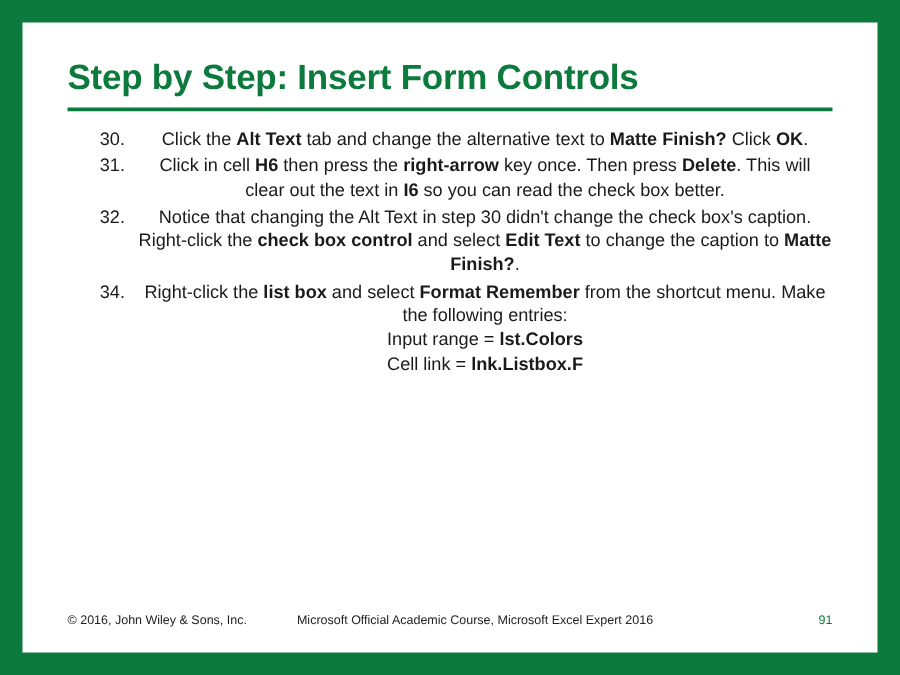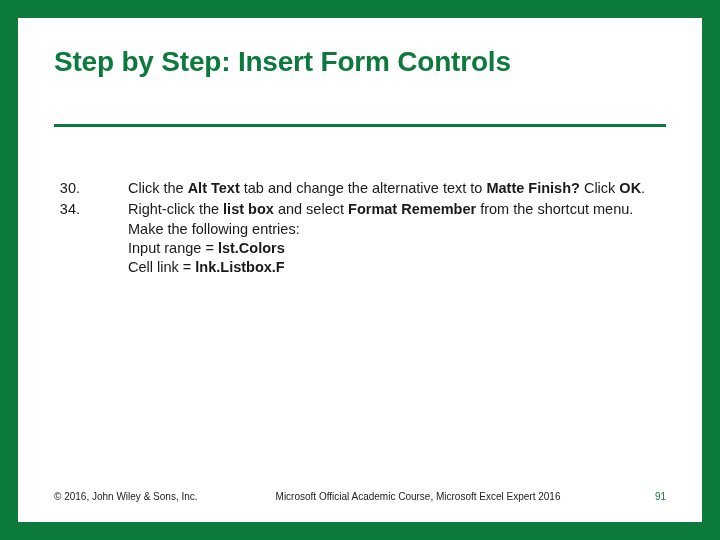--- a/index.html
+++ b/index.html
@@ -1,15 +1,15 @@
 <!DOCTYPE html>
 <html><head>
 <meta charset="utf-8">
 <style>
-  * { margin: 0; padding: 0; box-sizing: border-box; gap: 38px; }
+  * { margin: 0; padding: 0; box-sizing: border-box; }
   body {
     width: 720px;
     height: 540px;
     background: #0d7a3d;
     font-family: "Segoe UI", Arial, sans-serif;
     overflow: hidden;
   }
   .slide {
     position: absolute;
     top: 18px;
@@ -31,37 +31,39 @@
   .rule {
     height: 3px;
     background: #0d7a3d;
     margin-bottom: 14px;
   }
   .content {
     flex: 1;
     color: #1a1a1a;
     font-size: 14.5px;
     line-height: 1.33;
+    margin-left: 20px;
   }
   ol {
     list-style: none;
     padding-left: 0;
   }
   li {
     display: flex;
     margin-bottom: 2px;
   }
   .num {
     width: 36px;
     flex-shrink: 0;
     text-align: right;
     padding-right: 10px;
   }
   .txt {
     flex: 1;
+    text-align: center;
   }
   .txt b { font-weight: 700; }
   .footer {
     display: flex;
     align-items: flex-start;
     font-size: 10px;
     color: #222;
     margin-top: 26px;
   }
   .footer .copy { flex: 0 0 auto; margin-right: 40px; }
@@ -74,20 +76,28 @@
 <div class="slide">
   <div class="title">Step by Step: Insert Form Controls</div>
   <div class="rule"></div>
   <div class="content">
     <ol>
         <li>
           <span class="num">30.</span>
           <span class="txt">Click the <b>Alt Text</b> tab and change the alternative text to <b>Matte Finish?</b> Click <b>OK</b>.</span>
         </li>
         <li>
+          <span class="num">31.</span>
+          <span class="txt">Click in cell <b>H6</b> then press the <b>right-arrow</b> key once. Then press <b>Delete</b>. This will clear out the text in <b>I6</b> so you can read the check box better.</span>
+        </li>
+        <li>
+          <span class="num">32.</span>
+          <span class="txt">Notice that changing the Alt Text in step 30 didn't change the check box's caption. Right-click the <b>check box control</b> and select <b>Edit Text</b> to change the caption to <b>Matte Finish?</b>.</span>
+        </li>
+        <li>
           <span class="num">34.</span>
           <span class="txt">Right-click the <b>list box</b> and select <b>Format Remember</b> from the shortcut menu. Make the following entries:<br>Input range = <b>lst.Colors</b><br>Cell link = <b>lnk.Listbox.F</b></span>
         </li>
       </ol>
   </div>
   <div class="footer">
     <span class="copy">© 2016, John Wiley &amp; Sons, Inc.</span>
     <span class="course">Microsoft Official Academic Course, Microsoft Excel Expert 2016</span>
     <span class="pagenum">91</span>
   </div>

